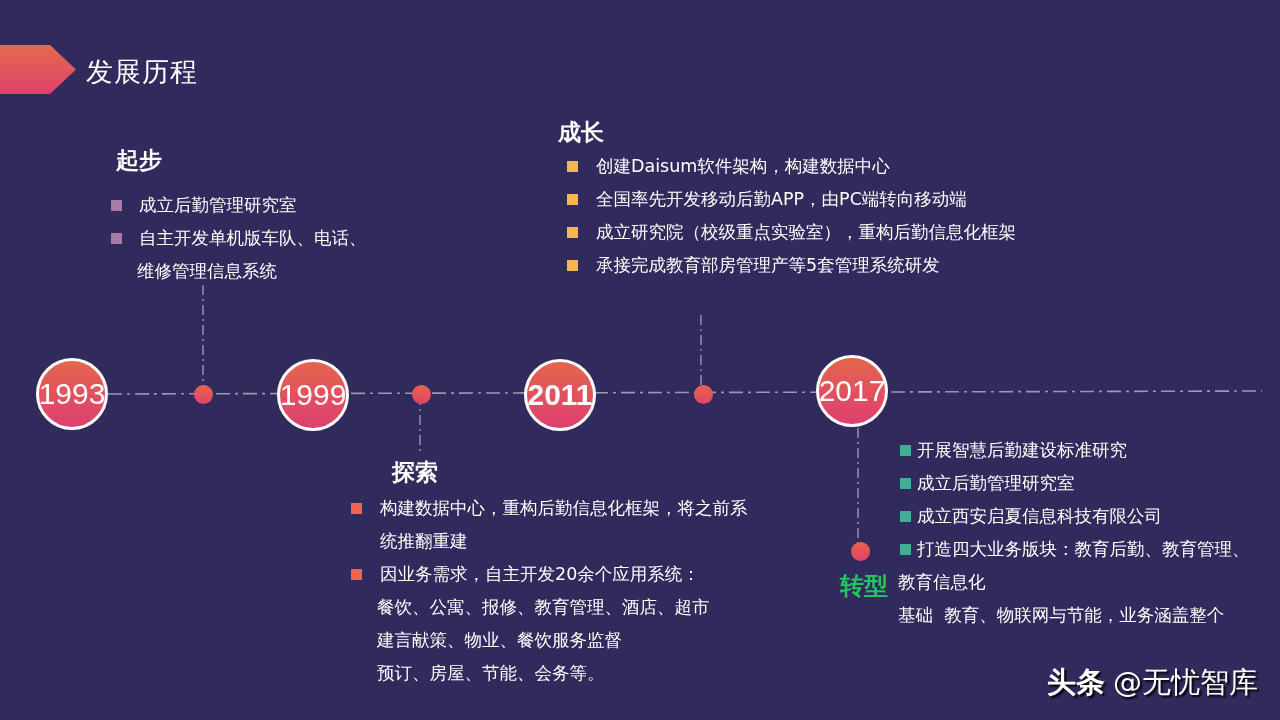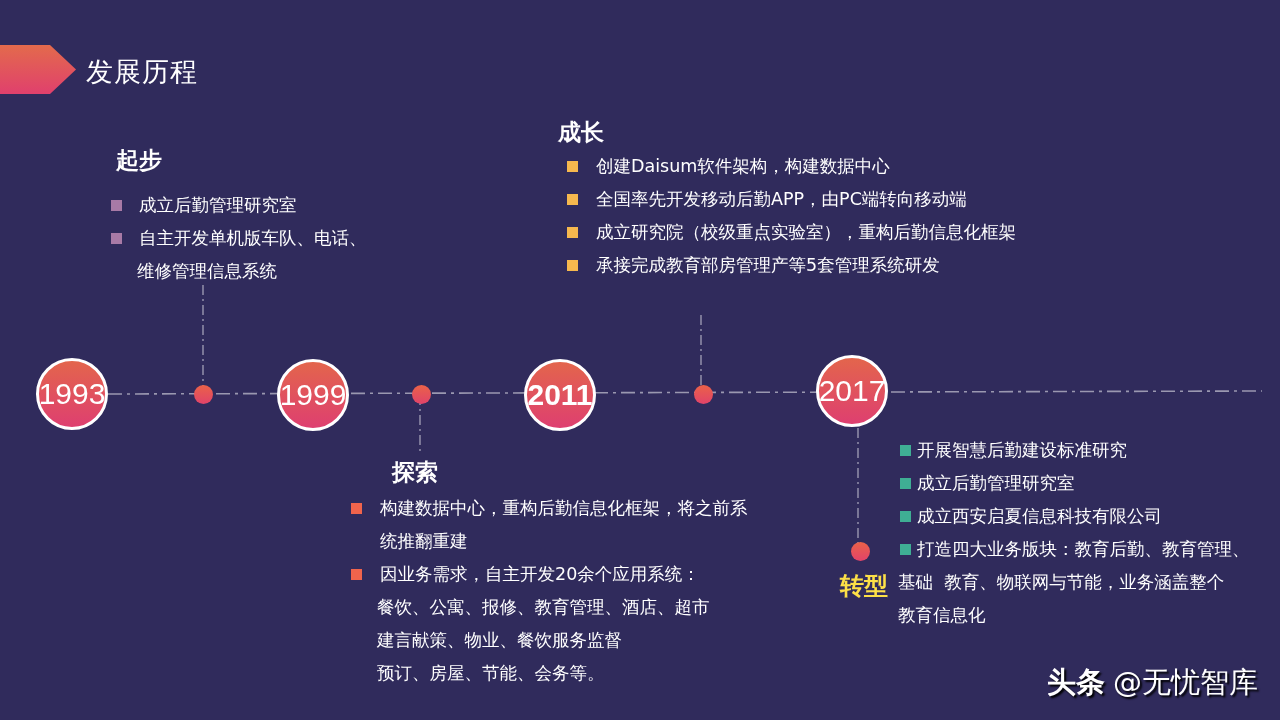--- a/index.html
+++ b/index.html
@@ -40,21 +40,21 @@
 
   .dot {
     width: 19px; height: 19px; border-radius: 50%;
     background: linear-gradient(180deg, #ea6248 0%, #e1436a 100%);
   }
 
   
   .sec-title {
     font-size: 23px; font-weight: bold; line-height: 30px; color: #fff;
   }
-  .sec-title.pink { color: #fde047; font-size: 24px; }
+  .sec-title.pink { color: #22c55e; font-size: 24px; }
 
   
   .list { font-size: 17.5px; line-height: 33px; color: #ffffff; }
   .list .item { position: relative; white-space: nowrap; }
   .list .bullet {
     position: absolute; width: 11px; height: 11px; top: 11px;
   }
   .list .cont { white-space: nowrap; }
 
   .watermark {
@@ -161,19 +161,19 @@
     <span>成立后勤管理研究室</span>
   </div>
   <div class="item" style="padding-left:19px;">
     <span class="bullet" style="left:2px; background:#3fae94;"></span>
     <span>成立西安启夏信息科技有限公司</span>
   </div>
   <div class="item" style="padding-left:19px;">
     <span class="bullet" style="left:2px; background:#3fae94;"></span>
     <span>打造四大业务版块：教育后勤、教育管理、</span>
   </div>
+  <div class="cont" style="padding-left:0px;">教育信息化</div>
   <div class="cont" style="padding-left:0px; white-space:pre;">基础  教育、物联网与节能，业务涵盖整个</div>
-  <div class="cont" style="padding-left:0px;">教育信息化</div>
 </div>
 
 <div class="abs watermark">
   <span class="brand">头条</span><span>@无忧智库</span>
 </div>
 
 </body></html>

